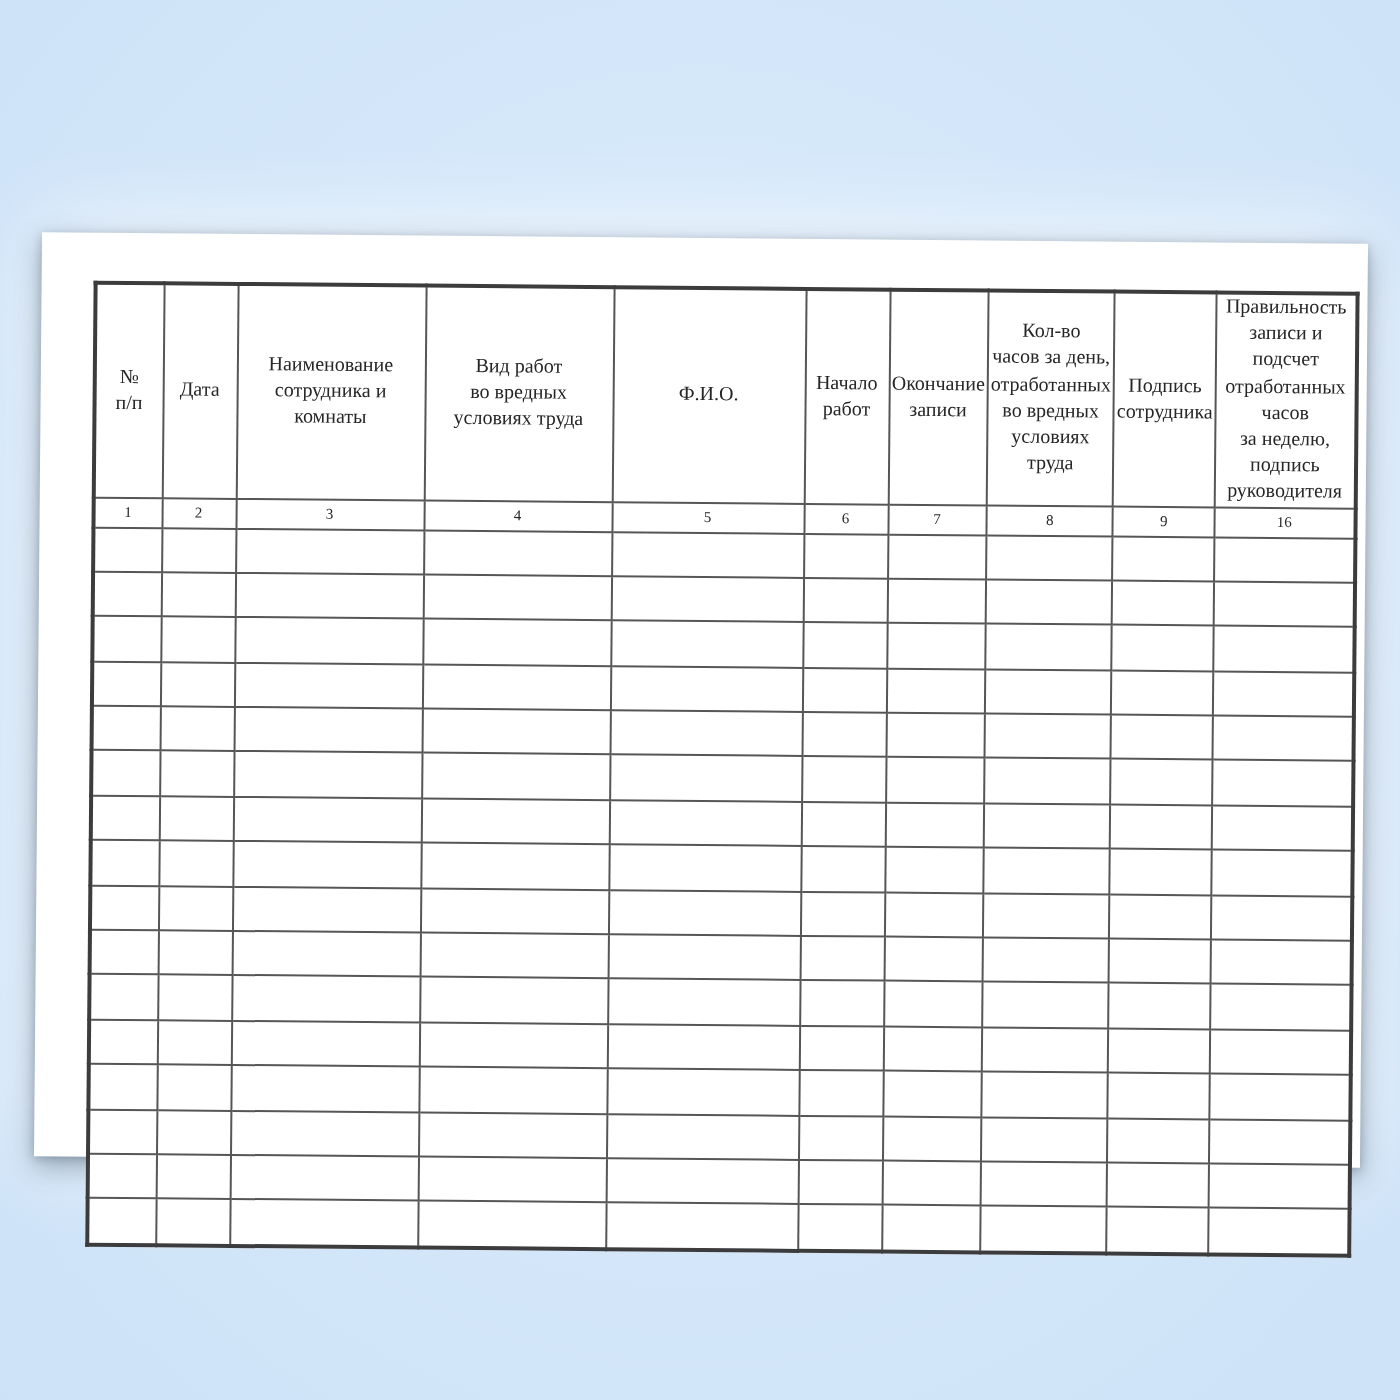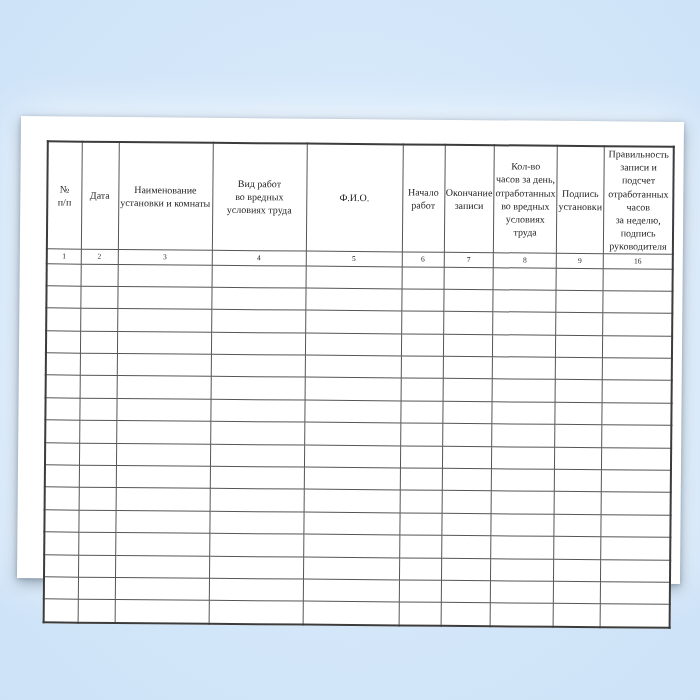--- a/index.html
+++ b/index.html
@@ -53,36 +53,36 @@
           <col style="width: 54px;">
           <col style="width: 46px;">
           <col style="width: 70px;">
         </colgroup>
       <thead>
         <tr class="header-row">
             <th>№
 п/п</th>
             <th>Дата</th>
             <th>Наименование
-установки и комнаты</th>
+сотрудника и комнаты</th>
             <th>Вид работ
 во вредных
 условиях труда</th>
             <th>Ф.И.О.</th>
             <th>Начало
 работ</th>
             <th>Окончание
 записи</th>
             <th>Кол-во
 часов за день,
 отработанных
 во вредных
 условиях труда</th>
             <th>Подпись
-установки</th>
+сотрудника</th>
             <th>Правильность
 записи и подсчет
 отработанных часов
 за неделю, подпись
 руководителя</th>
           </tr>
       </thead>
       <tbody>
         <tr class="num-row">
             <td>1</td>

